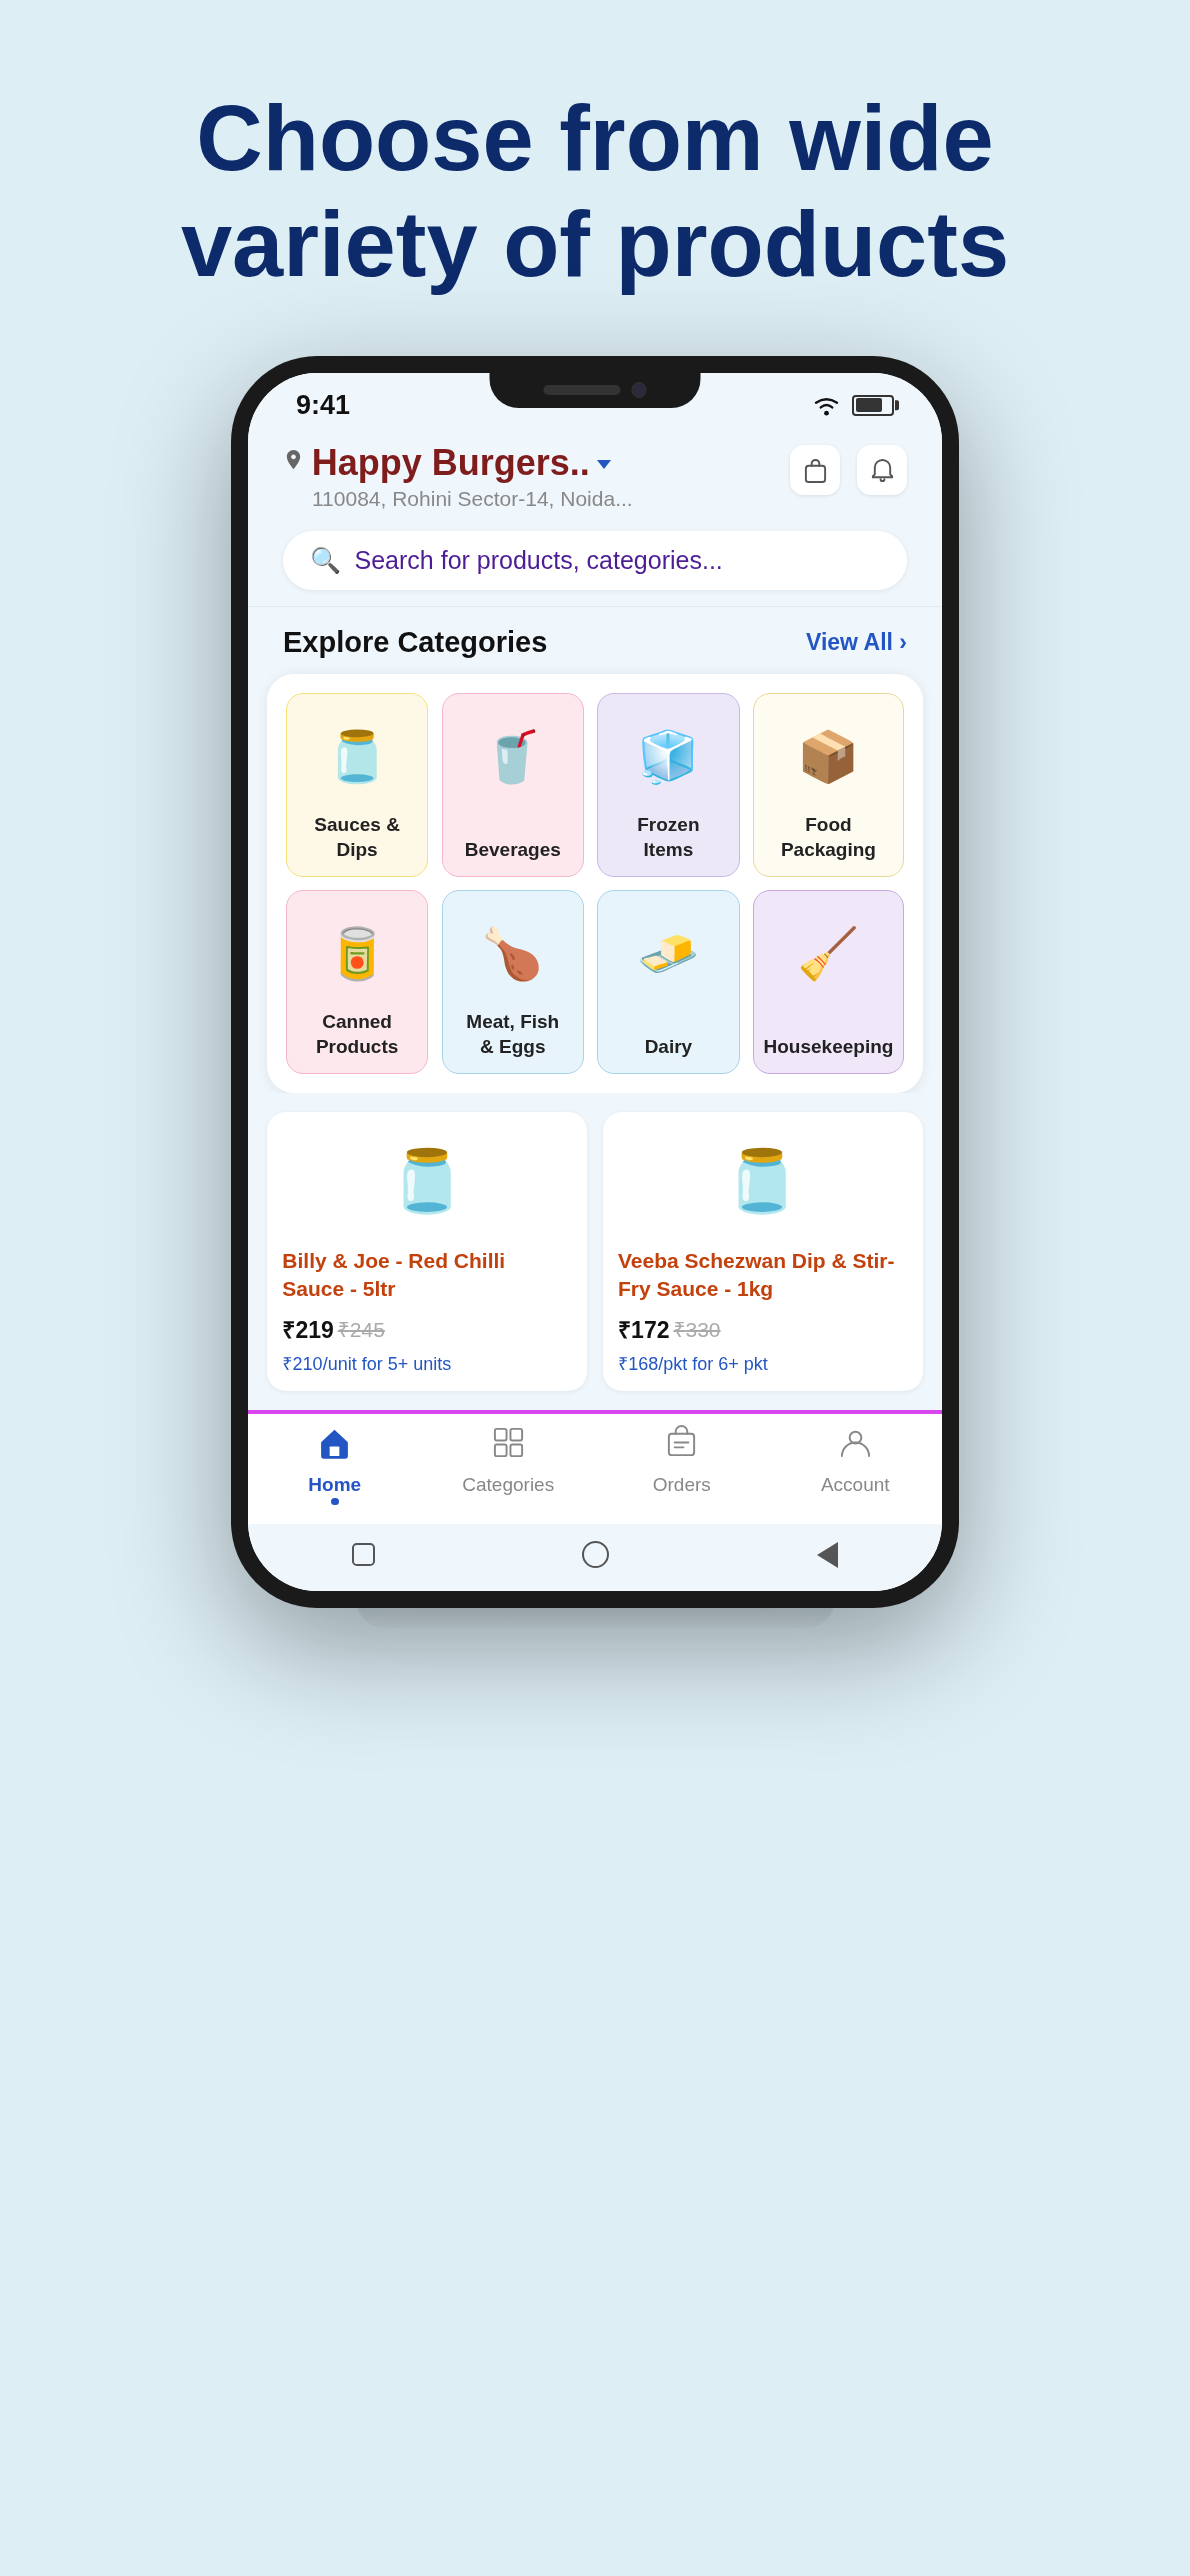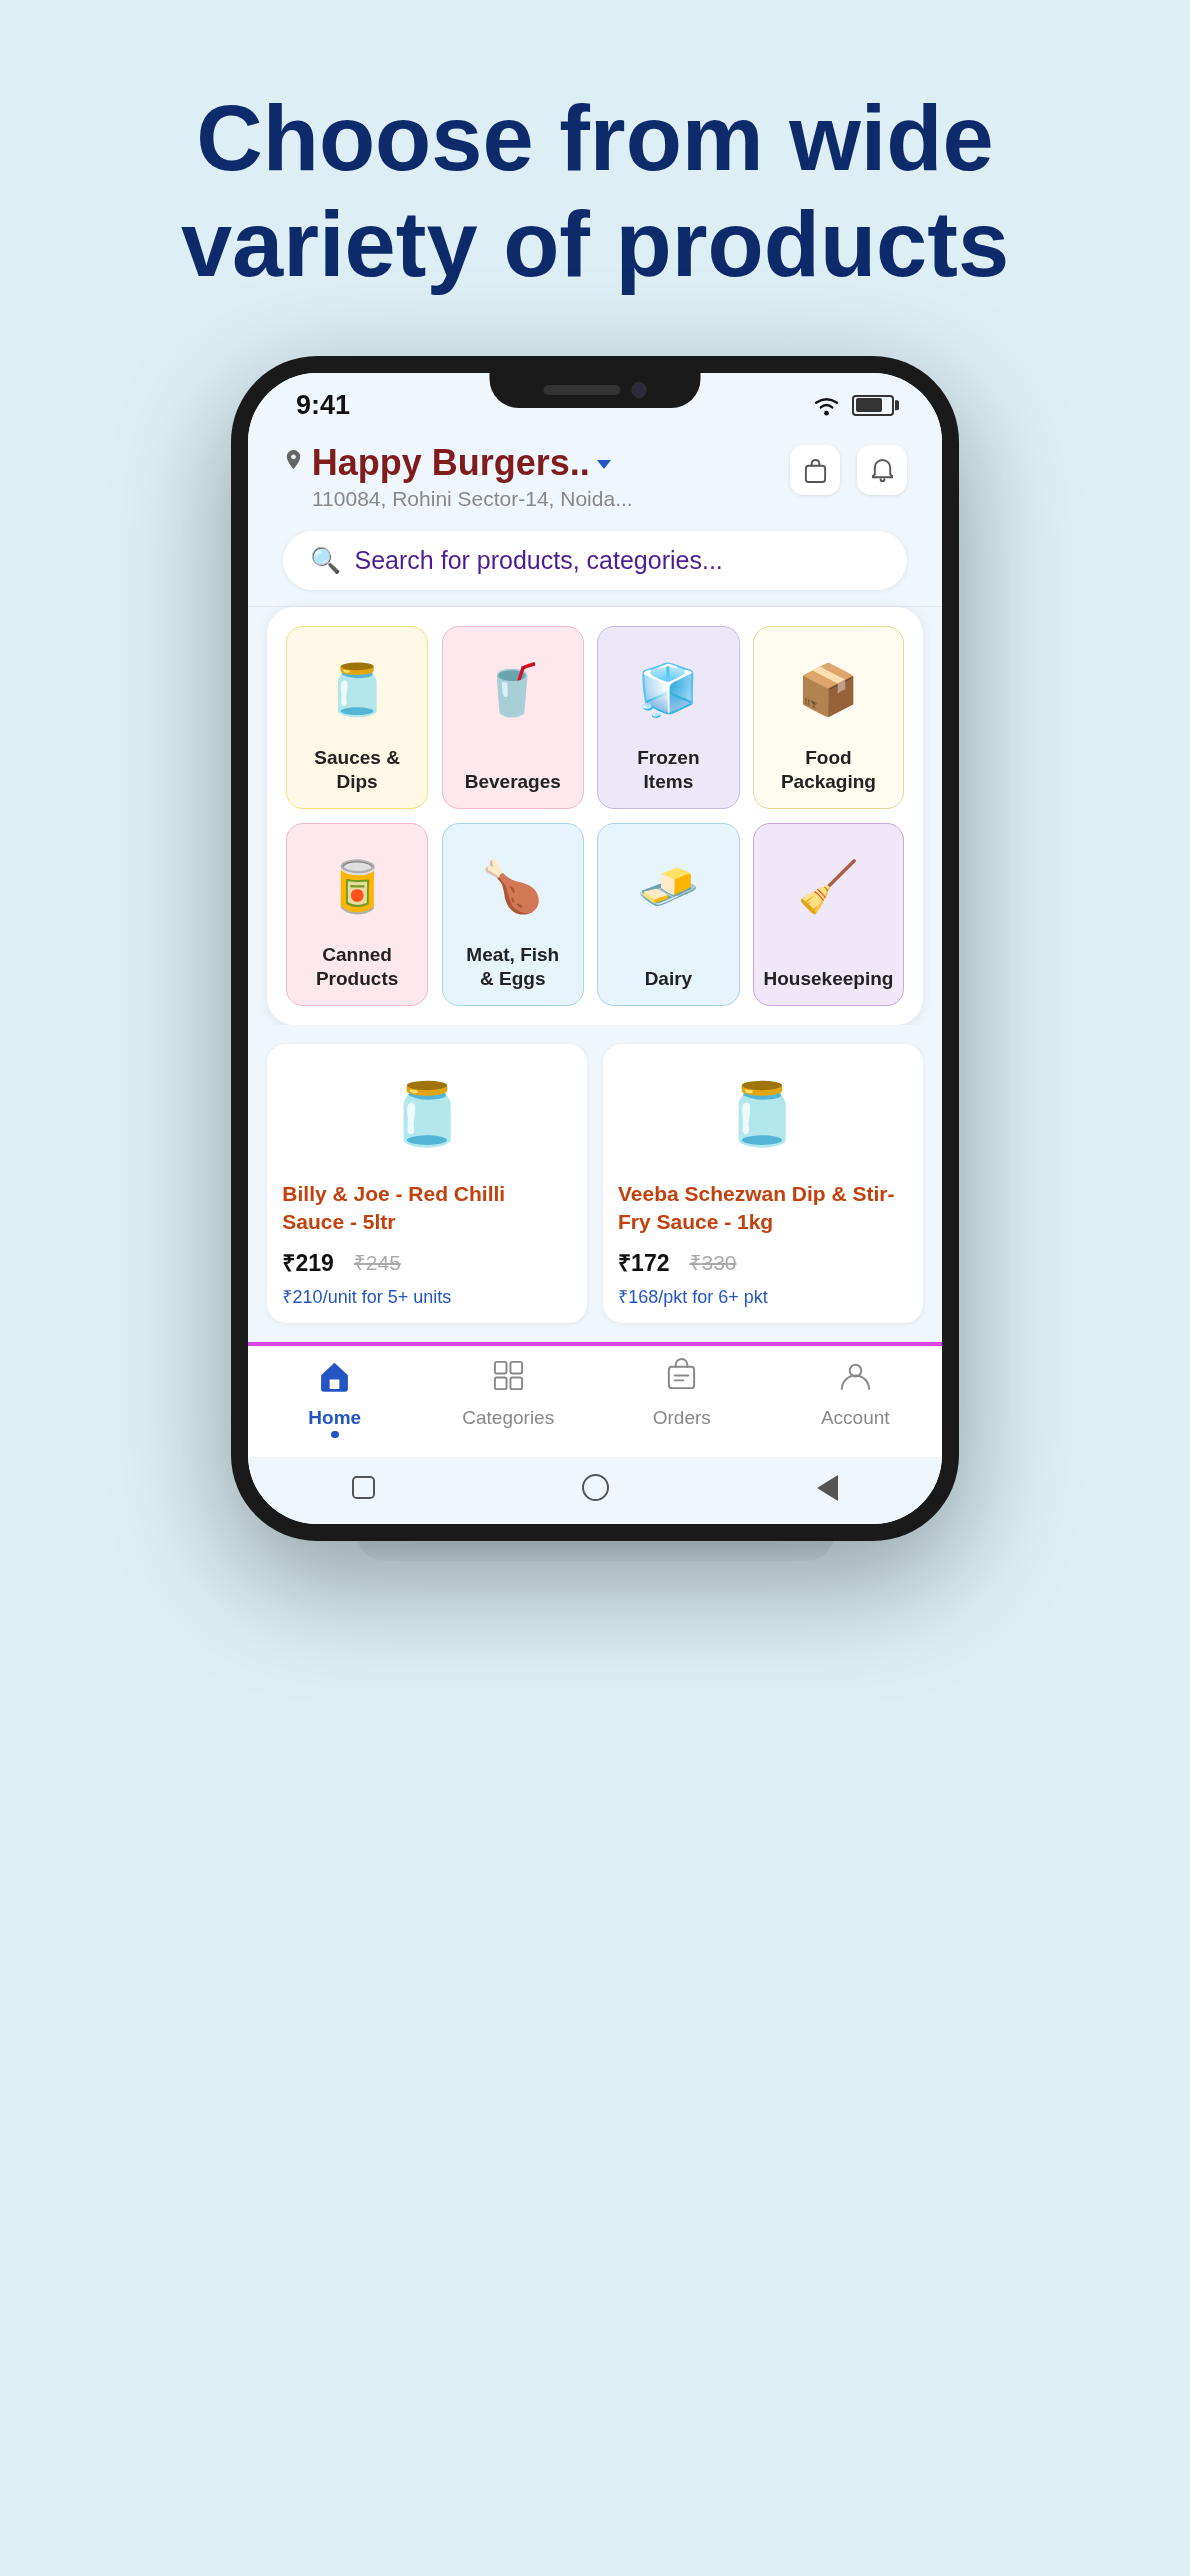--- a/index.html
+++ b/index.html
@@ -314,21 +314,21 @@
     .product-name {
       font-size: 21px;
       font-weight: 600;
       color: #c2410c;
       line-height: 1.35;
       margin-bottom: 9.6px;
     }
     .product-price-row {
       display: flex;
       align-items: center;
-      gap: 20px;
+      gap: 4px;
       margin-bottom: 5.8px;
     }
     .price-current {
       font-size: 23px;
       font-weight: 700;
       color: #111;
     }
     .price-original {
       font-size: 21px;
       color: #aaa;
@@ -478,20 +478,24 @@
 
       <div class="search-bar-wrapper">
         <div class="search-bar">
           <span class="search-icon-circle">🔍</span>
           <span class="search-placeholder">Search for products, categories...</span>
         </div>
       </div>
 
       <div class="divider"></div>
 
+      <div class="section-header">
+        <span class="section-title">Explore Categories</span>
+        <span class="view-all-link">View All ›</span>
+      </div>
 
       <div class="categories-card">
         <div class="categories-grid">
 
           <div class="category-item cat-yellow">
             <div class="category-image-area">
               <span class="category-emoji">🫙</span>
             </div>
             <span class="category-label">Sauces &amp;<br>Dips</span>
           </div>

